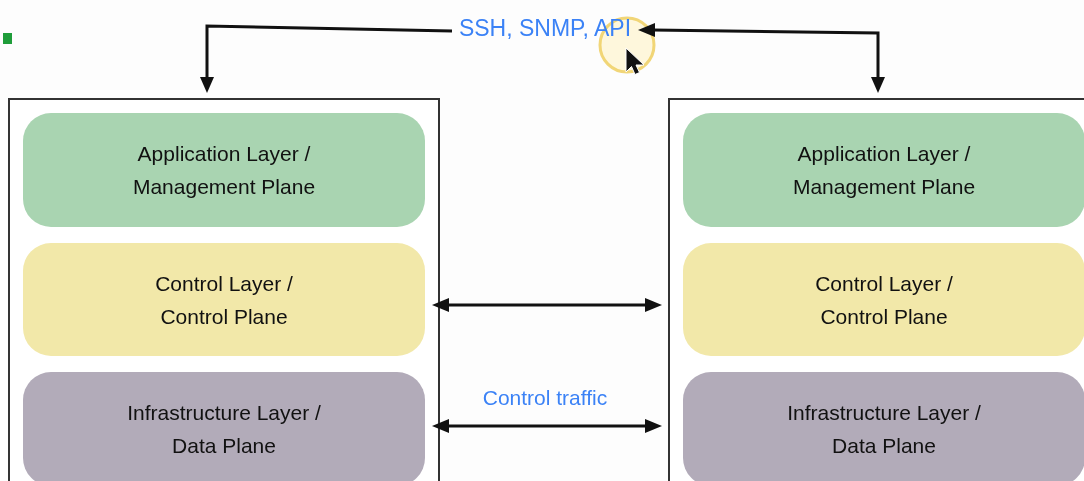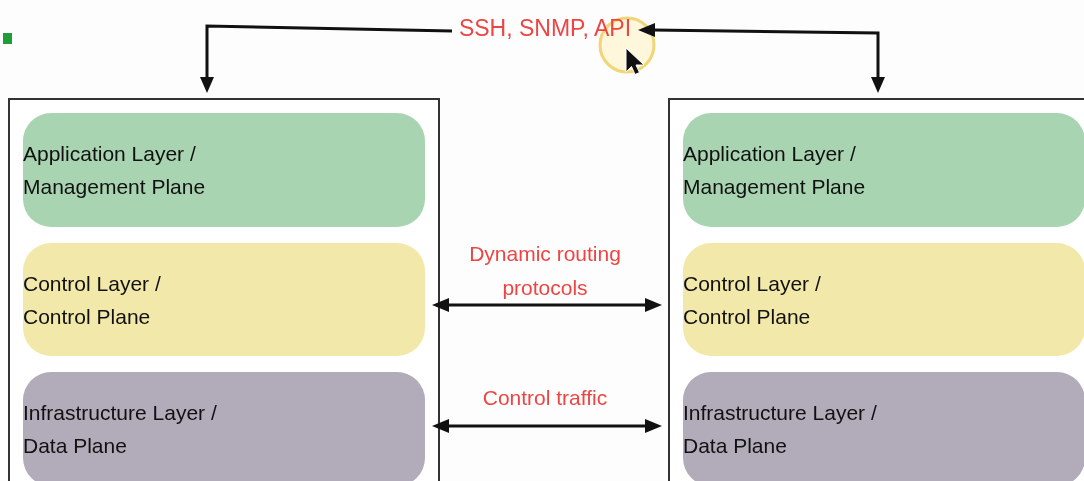--- a/index.html
+++ b/index.html
@@ -29,40 +29,40 @@
     box-sizing: content-box;
     z-index: 1;
   }
   .stack-box.left  { left: 8px; }
   .stack-box.right { left: 668px; }
   .layer {
     flex: 1;
     border-radius: 28px;
     display: flex;
     flex-direction: column;
-    align-items: flex-start;
+    align-items: center;
     justify-content: center;
     color: #111111;
     font-size: 21px;
     line-height: 33px;
     text-align: center;
   }
   .arrows-overlay {
     position: absolute;
     left: 0;
     top: 0;
     width: 1084px;
     height: 481px;
     z-index: 2;
     pointer-events: none;
   }
   .float-label {
     position: absolute;
     z-index: 3;
-    color: #ef4444;
+    color: #3b82f6;
     text-align: center;
   }
   .top-label {
     left: 420px;
     top: 15px;
     width: 250px;
     font-size: 23px;
   }
   .routing-label {
     left: 407px;
@@ -149,20 +149,16 @@
       <line x1="448" y1="426" x2="646" y2="426"></line>
       <polygon points="432,426 449,419 449,433" stroke="none"></polygon>
       <polygon points="662,426 645,419 645,433" stroke="none"></polygon>
     </g>
 
     <path d="M626 48 l0 24 l5.5 -5.5 l3.5 8 l4.5 -2 l-3.5 -7.5 l8 0 Z" fill="#111111" stroke="#ffffff" stroke-width="1"></path>
   </svg>
 
   <div class="float-label top-label">SSH, SNMP, API</div>
 
-  <div class="float-label routing-label">
-    <div>Dynamic routing</div>
-    <div>protocols</div>
-  </div>
 
   <div class="float-label traffic-label">Control traffic</div>
 
 </div>
 
 </body></html>

